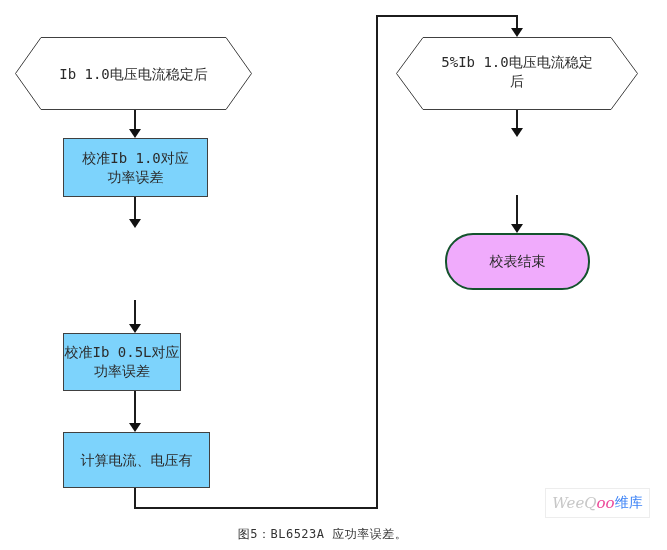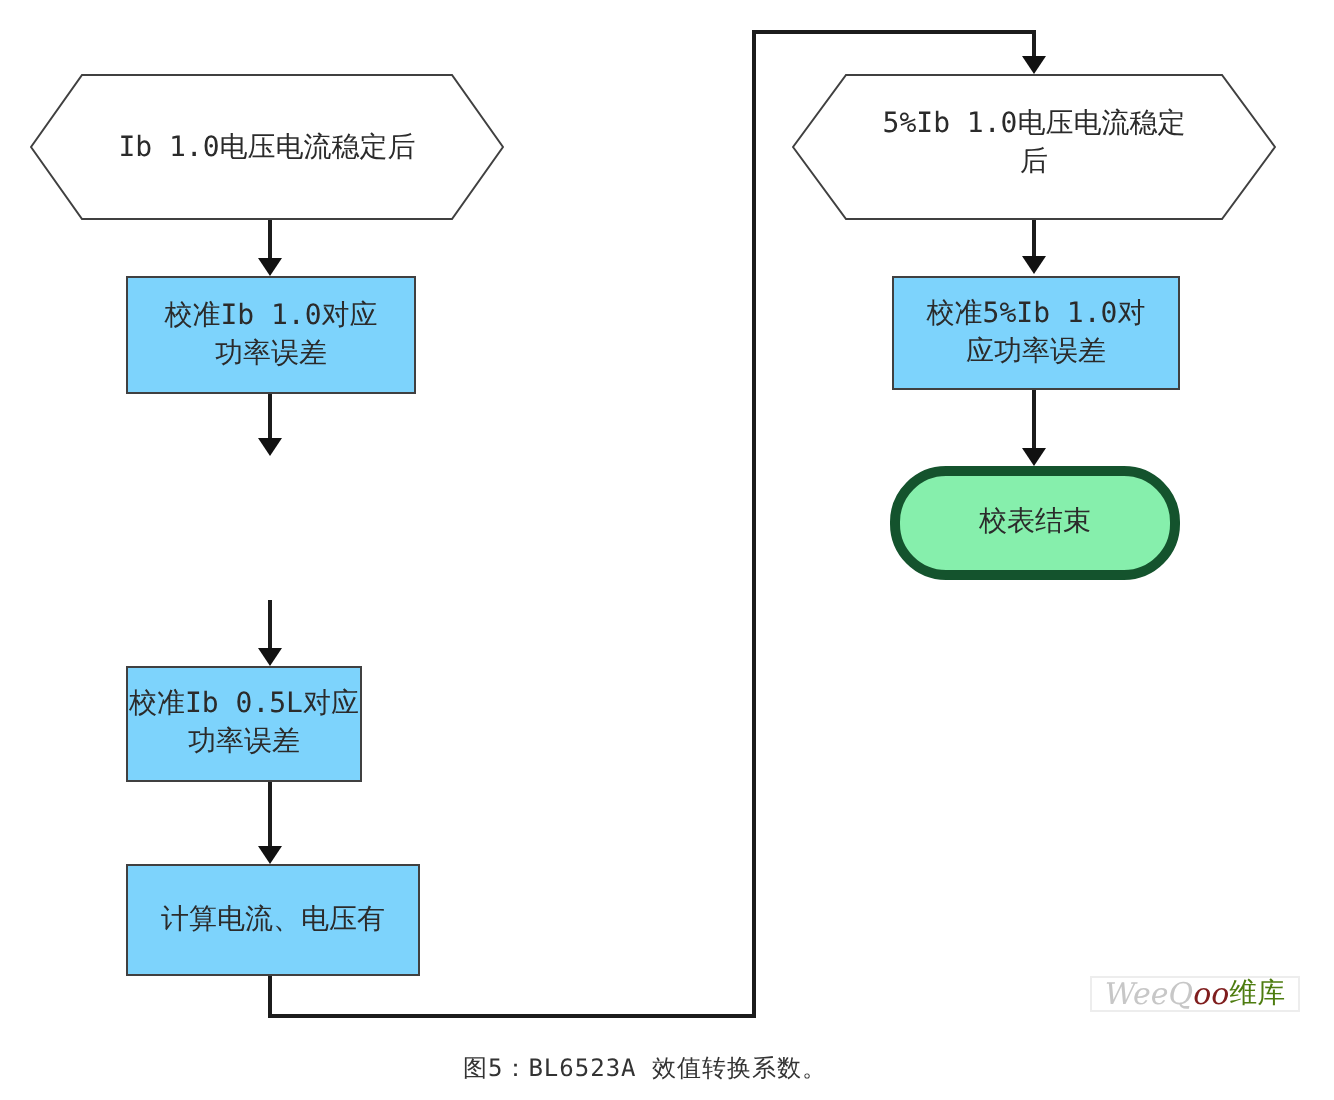--- a/index.html
+++ b/index.html
@@ -15,22 +15,22 @@
   .node { position: absolute; }
   .node svg { position: absolute; left: 0; top: 0; display: block; }
   .rect-node {
     position: absolute;
     background: #7dd3fc;
     border: 1px solid #404040;
     box-sizing: border-box;
   }
   .stadium-node {
     position: absolute;
-    background: #86efac;
-    border: 5px solid #14532d;
+    background: #f0abfc;
+    border: 2px solid #14532d;
     box-sizing: border-box;
     border-radius: 28px;
   }
   .label {
     position: absolute;
     left: 0; top: 0; right: 0; bottom: 0;
     display: flex;
     flex-direction: column;
     align-items: center;
     justify-content: center;
@@ -60,34 +60,34 @@
     text-align: center;
     font-size: 12px;
     color: #333333;
     letter-spacing: 0.5px;
   }
   .watermark {
     position: absolute;
     left: 545px;
     top: 488px;
     width: 105px;
-    height: 18px;
+    height: 30px;
     border: 1px solid #ededed;
     box-sizing: border-box;
     display: flex;
     align-items: center;
     justify-content: center;
     font-family: "DejaVu Serif", "Liberation Serif", serif;
     font-style: italic;
     font-size: 15px;
     white-space: nowrap;
   }
   .wm-gray { color: #c7c7c7; }
-  .wm-accent { color: #7f1d1d; }
-  .wm-cjk { color: #4d7c0f; font-style: normal; font-size: 14px; text-align: center; }
+  .wm-accent { color: #ec4899; }
+  .wm-cjk { color: #3b82f6; font-style: normal; font-size: 14px; text-align: center; }
 </style>
 </head>
 <body>
 
 <div class="canvas">
 
   <div class="node" style="left:15px; top:37px; width:237px; height:74px;">
     <svg width="237" height="73" viewBox="0 0 237 73">
       <polygon points="26,0.5 211,0.5 236.5,36.5 211,72.5 26,72.5 0.5,36.5" fill="#ffffff" stroke="#404040" stroke-width="1"></polygon>
     </svg>
@@ -140,35 +140,29 @@
     </svg>
     <div class="label">
       <div>5%Ib 1.0电压电流稳定</div>
       <div>后</div>
     </div>
   </div>
 
   <div class="line v" style="left:516px; top:110px; height:18px;"></div>
   <div class="arrowhead" style="left:511px; top:128px;"></div>
 
-  <div class="rect-node" style="left:446px; top:138px; width:144px; height:57px;">
-    <div class="label">
-      <div>校准5%Ib 1.0对</div>
-      <div>应功率误差</div>
-    </div>
-  </div>
 
   <div class="line v" style="left:516px; top:195px; height:29px;"></div>
   <div class="arrowhead" style="left:511px; top:224px;"></div>
 
   <div class="stadium-node" style="left:445px; top:233px; width:145px; height:57px;">
     <div class="label">校表结束</div>
   </div>
 
-  <div class="caption">图5：BL6523A 效值转换系数。</div>
+  <div class="caption">图5：BL6523A 应功率误差。</div>
 
   <div class="watermark">
     <span class="wm-gray">WeeQ</span>
       <span class="wm-accent">oo</span>
       <span class="wm-cjk">维库</span>
   </div>
 
 </div>
 
 </body></html>

